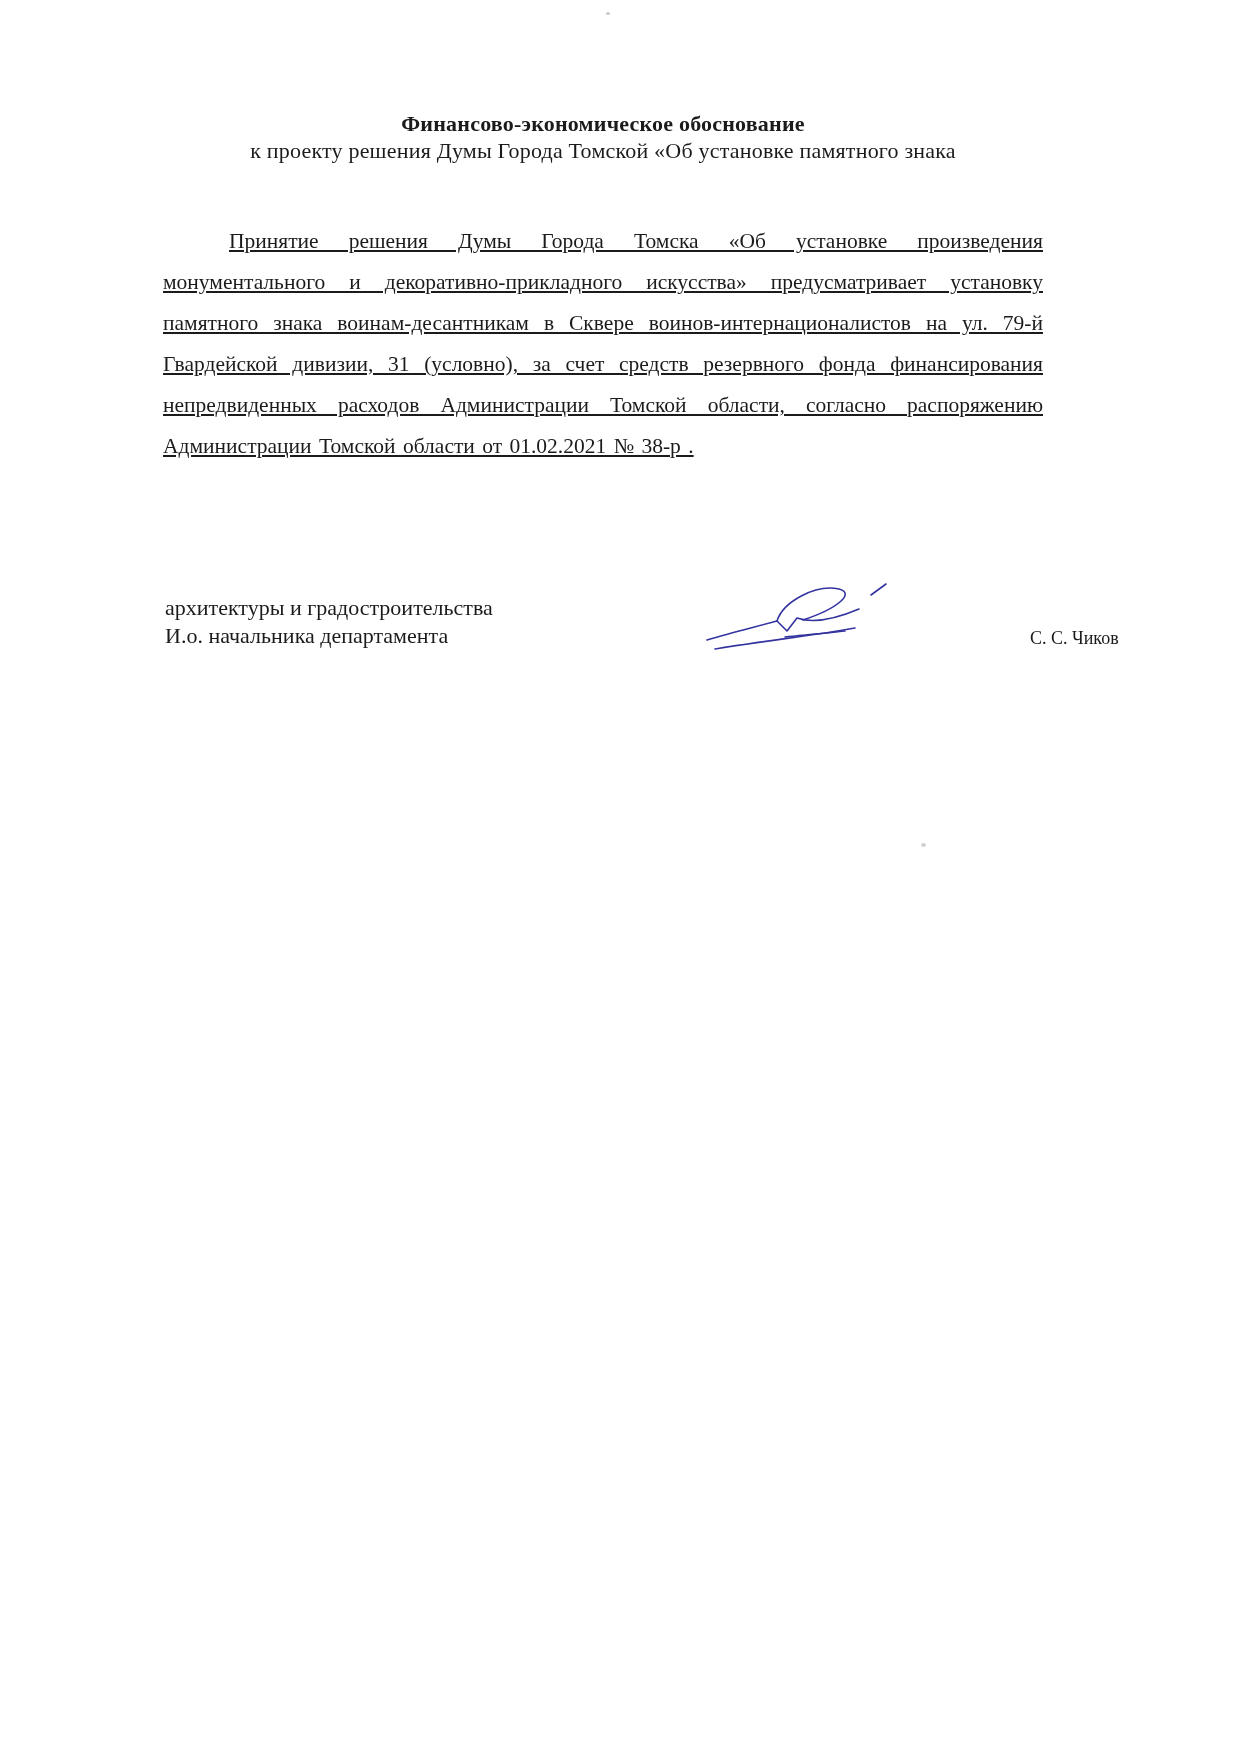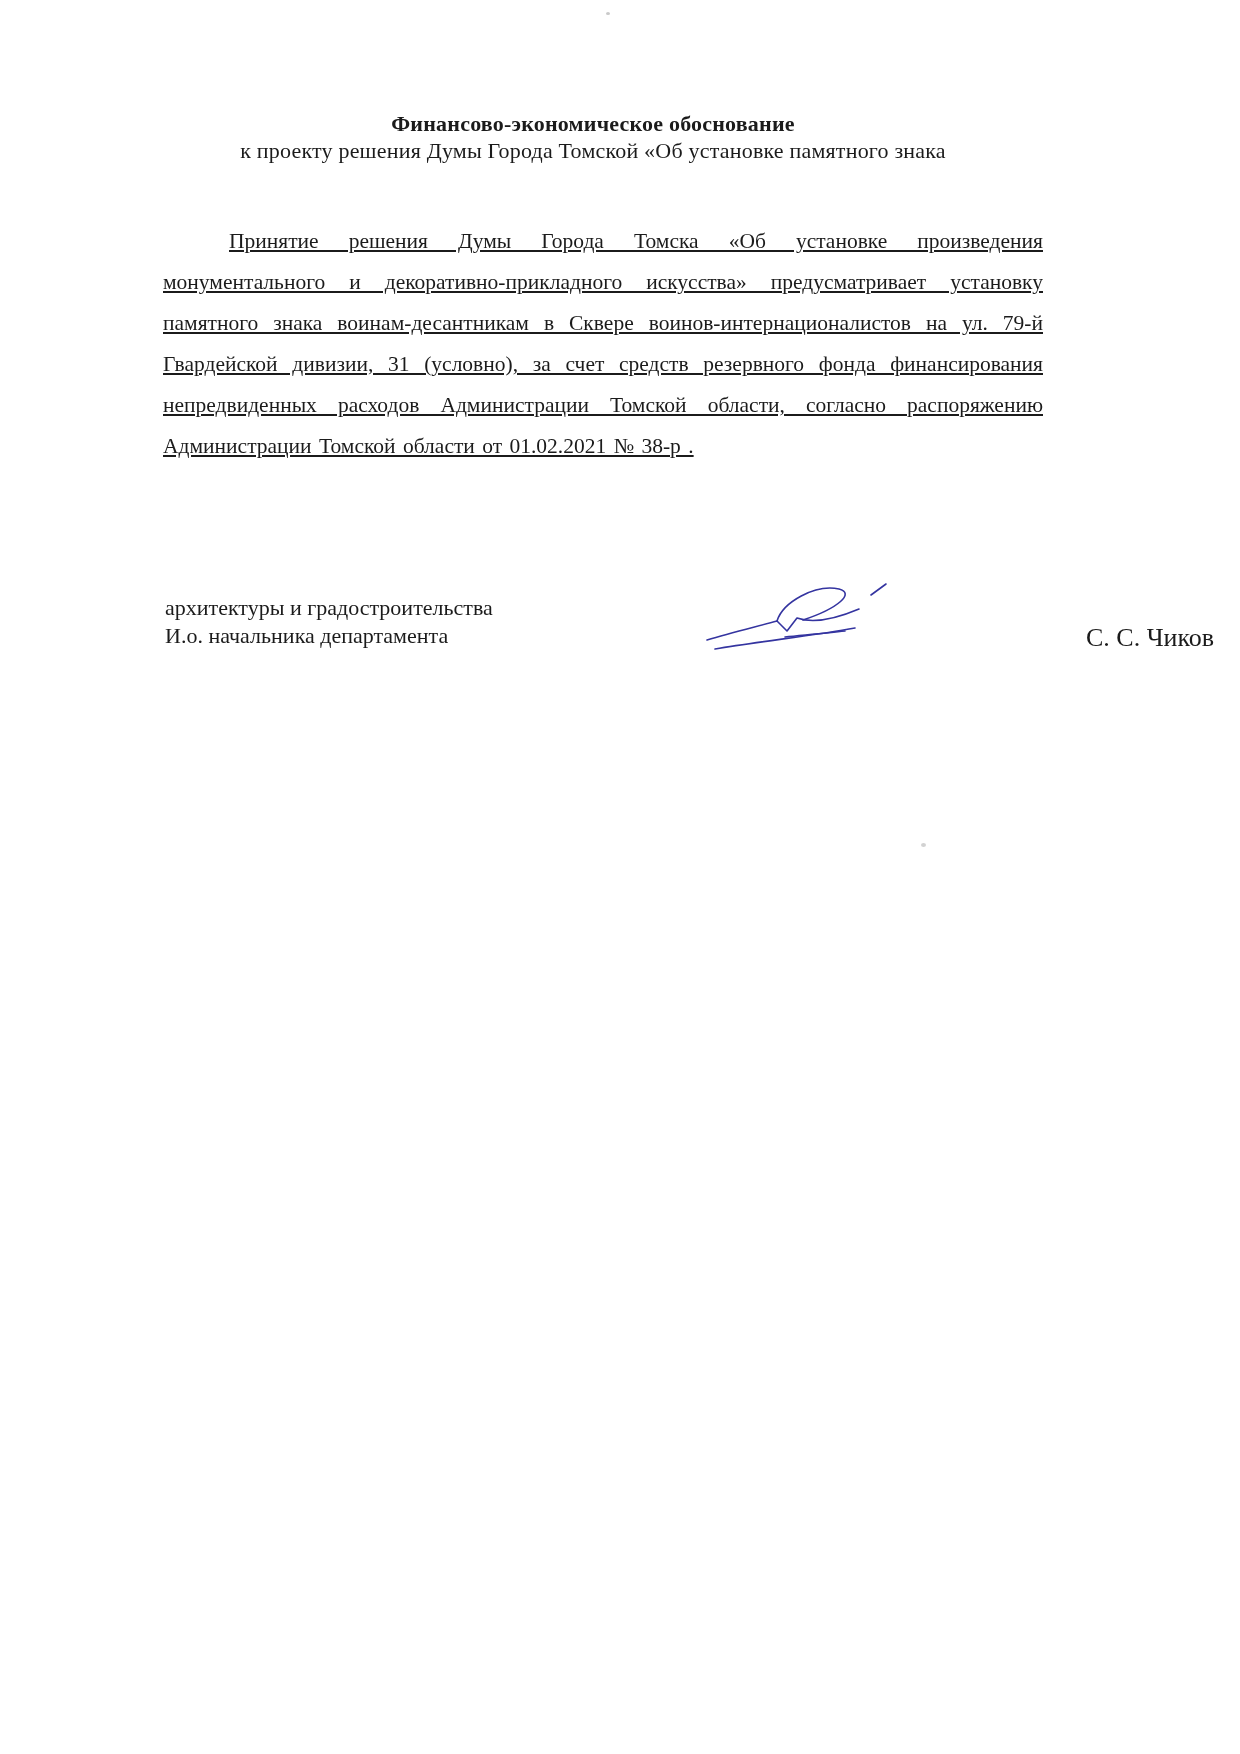--- a/index.html
+++ b/index.html
@@ -11,21 +11,21 @@
     position: relative;
     width: 1240px;
     height: 1754px;
     background: #ffffff;
     font-family: "Liberation Serif", "DejaVu Serif", serif;
     color: #1b1b1b;
     overflow: hidden;
   }
   .title-block {
     position: absolute;
-    left: 153px;
+    left: 163px;
     top: 110px;
     width: 880px;
     text-align: center;
     font-size: 22px;
     line-height: 27px;
     letter-spacing: 0.2px;
   }
   .title-line-1 { font-weight: bold; }
   .body-paragraph {
     position: absolute;
@@ -42,24 +42,24 @@
   .signer-title {
     position: absolute;
     left: 165px;
     top: 594px;
     width: 420px;
     font-size: 22px;
     line-height: 28px;
   }
   .signer-name {
     position: absolute;
-    left: 1086px;
+    left: 1030px;
     top: 624px;
     width: 130px;
-    font-size: 26px;
+    font-size: 18px;
     line-height: 28px;
     white-space: nowrap;
   }
   .signature-svg {
     position: absolute;
     left: 693px;
     top: 578px;
     width: 200px;
     height: 78px;
   }

